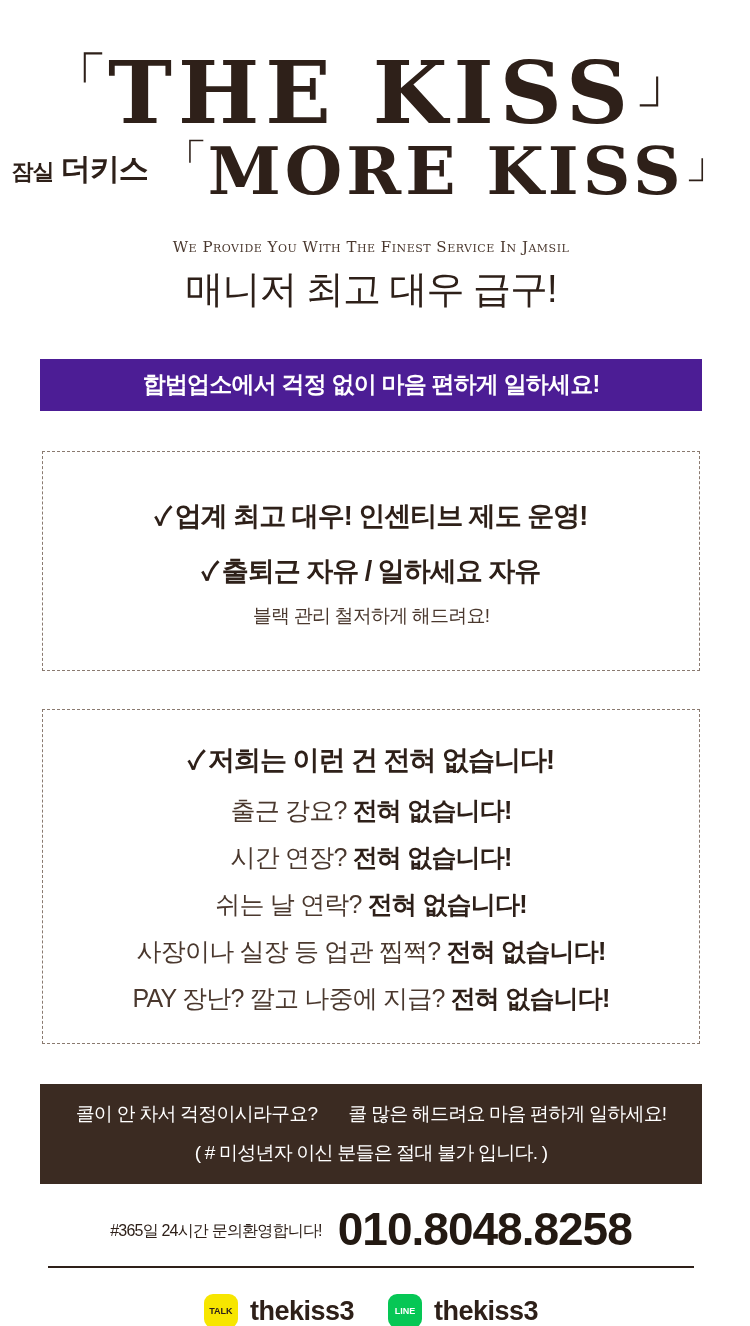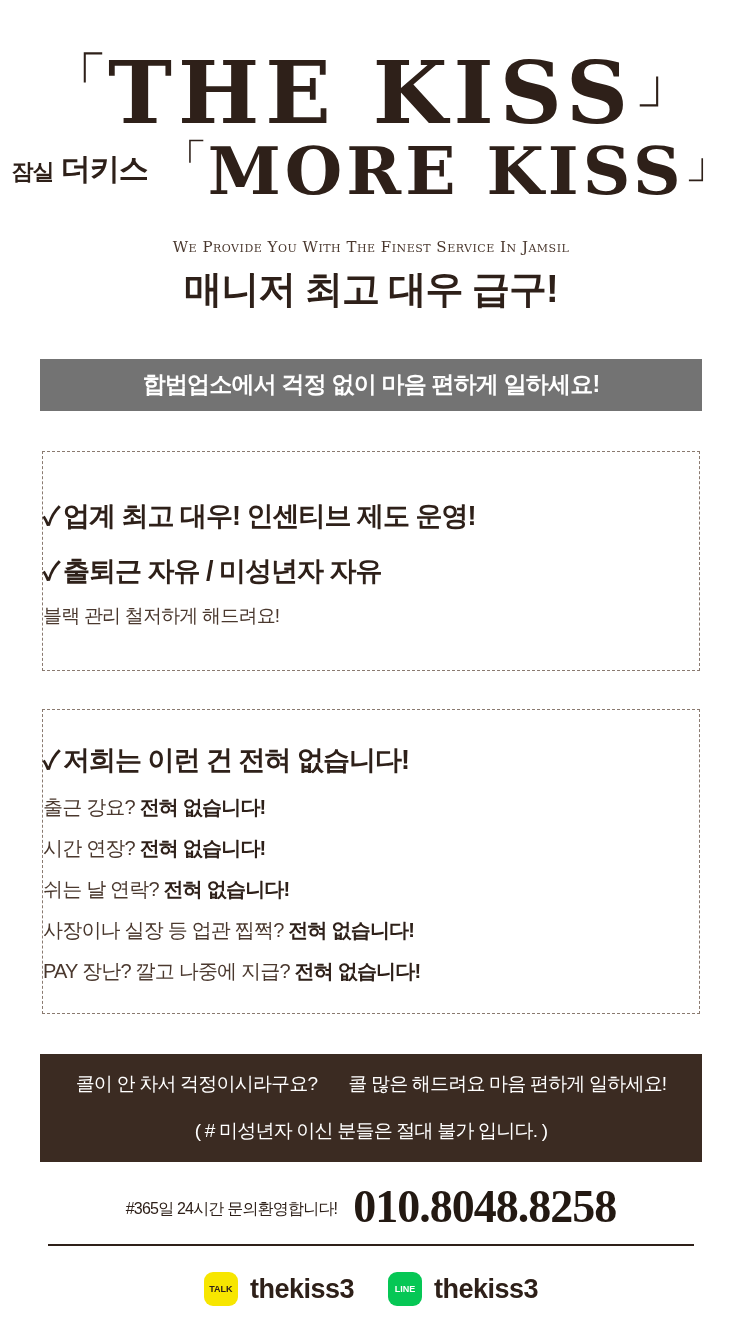--- a/index.html
+++ b/index.html
@@ -85,44 +85,44 @@
     font-family: "DejaVu Serif", serif;
     font-variant: small-caps;
     font-size: 15px;
     letter-spacing: 0.5px;
     color: #4a382e;
   }
   .headline {
     margin-top: 8px;
     text-align: center;
     font-size: 38px;
-    font-weight: 700;
+    font-weight: 400;
     letter-spacing: -1px;
     color: #2e2019;
   }
 
   
   .banner {
     margin: 44px 40px 0 40px;
-    background: #737373;
+    background: #4c1d95;
     color: #ffffff;
     height: 52px;
     display: flex;
     align-items: center;
     justify-content: center;
     font-size: 23px;
     font-weight: 700;
     letter-spacing: -0.8px;
   }
 
   
   .dashed-box {
     margin: 0 42px;
     border: 1px dashed #8a7a70;
-    text-align: left;
+    text-align: center;
     box-sizing: border-box;
   }
   .box1 {
     margin-top: 40px;
     padding: 46px 0 40px 0;
   }
   .box2 {
     margin-top: 38px;
     padding: 32px 0 28px 0;
   }
@@ -136,21 +136,21 @@
   .b-line-sub {
     font-size: 19px;
     color: #4a382e;
     letter-spacing: -0.8px;
     margin-top: 12px;
     line-height: 1.4;
   }
   .gap-18 { height: 18px; }
 
   .qline {
-    font-size: 20px;
+    font-size: 25px;
     color: #4a382e;
     letter-spacing: -0.8px;
     margin-top: 14px;
   }
   .qline b {
     color: #2e2019;
     font-weight: 700;
   }
   .check {
     font-size: 25px;
@@ -168,40 +168,40 @@
   }
   .banner2 .l1 {
     font-size: 19px;
     letter-spacing: -0.8px;
     line-height: 1.5;
   }
   .banner2 .l1 .sp { display: inline-block; width: 22px; }
   .banner2 .l2 {
     font-size: 19px;
     letter-spacing: -0.8px;
-    margin-top: 20px;
+    margin-top: 12px;
   }
 
   
   .phone-row {
     margin: 22px 40px 0 40px;
     display: flex;
     align-items: flex-end;
     justify-content: center;
     gap: 16px;
     text-align: center;
   }
   .phone-note {
     font-size: 16px;
     color: #2e2019;
     letter-spacing: -0.8px;
     padding-bottom: 10px;
   }
   .phone-num {
-    font-family: Liberation Serif, serif;
+    font-family: Liberation Sans, sans-serif;
     font-size: 46px;
     font-weight: 700;
     letter-spacing: -1px;
     color: #231912;
     line-height: 1;
   }
   .rule {
     margin: 14px 48px 0 48px;
     border-top: 2px solid #2e2019;
   }
@@ -263,21 +263,21 @@
   <div class="headline">매니저 최고 대우 급구!</div>
 
   <div class="banner">합법업소에서 걱정 없이 마음 편하게 일하세요!</div>
 
   <div class="dashed-box box1">
     <div class="b-line-strong">
       <span class="check">✓</span><span>업계 최고 대우! 인센티브 제도 운영!</span>
     </div>
     <div class="gap-18"></div>
     <div class="b-line-strong">
-      <span class="check">✓</span><span>출퇴근 자유 / 미성년자 자유</span>
+      <span class="check">✓</span><span>출퇴근 자유 / 일하세요 자유</span>
     </div>
     <div class="b-line-sub">블랙 관리 철저하게 해드려요!</div>
   </div>
 
   <div class="dashed-box box2">
     <div class="b-line-strong">
       <span class="check">✓</span><span>저희는 이런 건 전혀 없습니다!</span>
     </div>
     <div class="qline">
       <span>출근 강요?</span>

